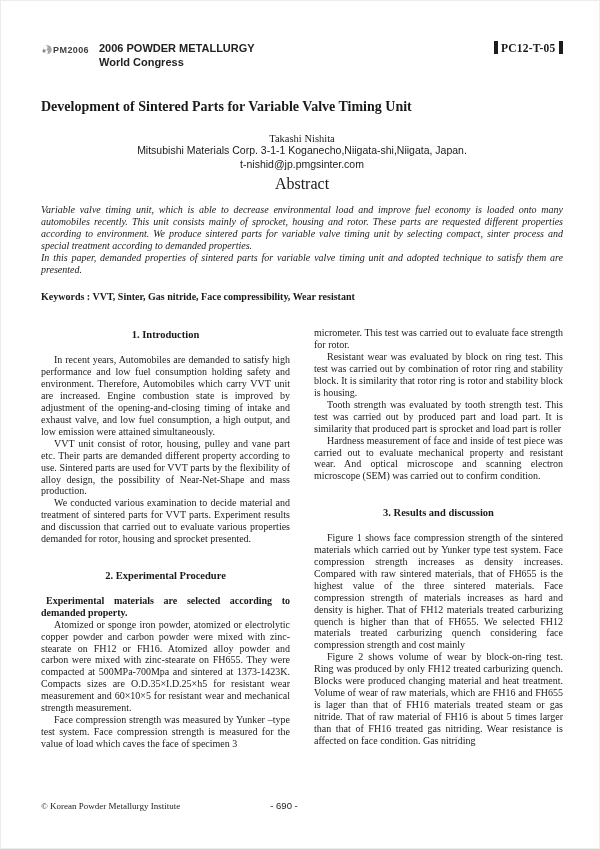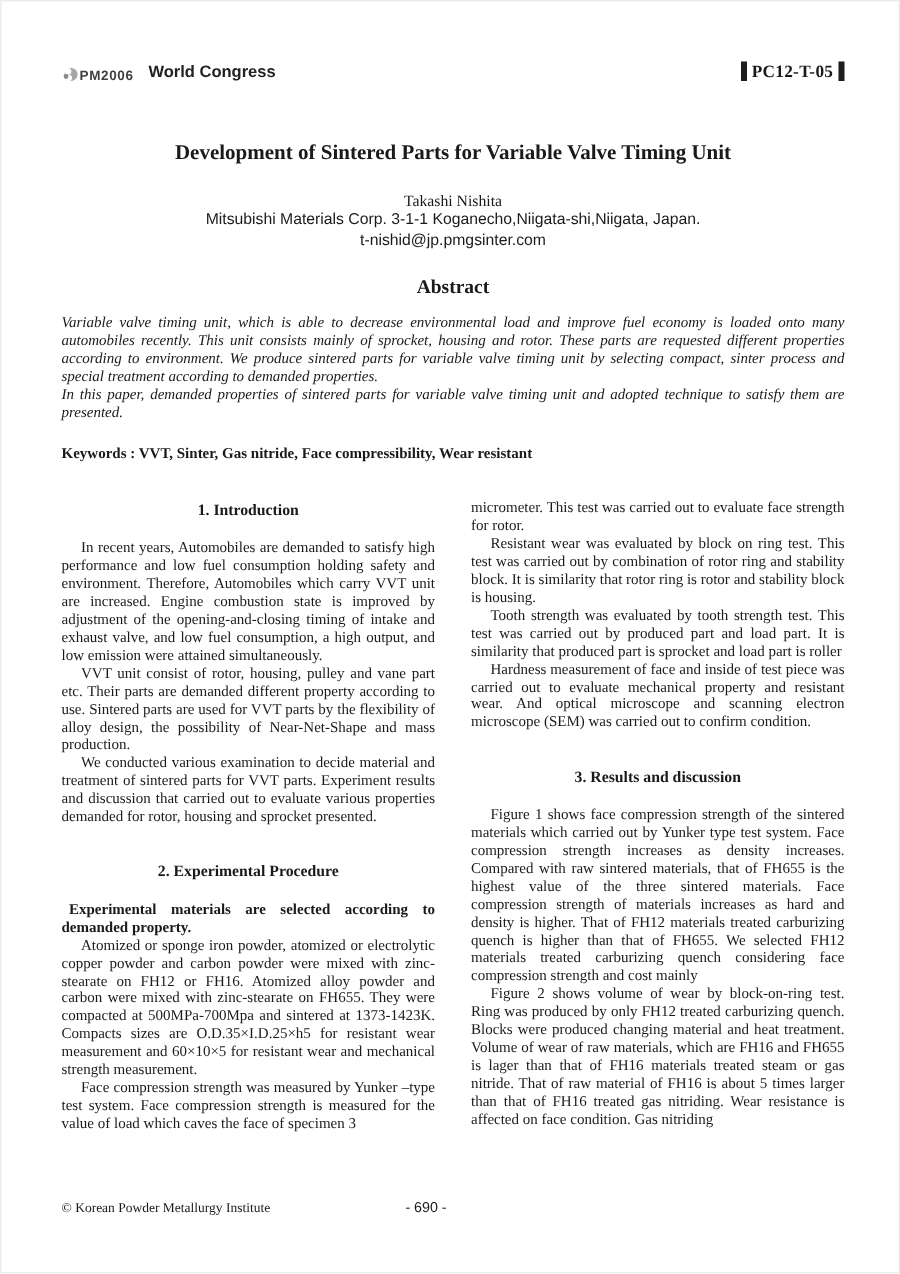--- a/index.html
+++ b/index.html
@@ -22,26 +22,26 @@
   .logo-text { font-family: "Liberation Sans", sans-serif; font-weight: bold;
                font-size: 9px; color: #3f3f3f; letter-spacing: .4px; margin-top: 0; }
   .congress { font-family: "Liberation Sans", sans-serif; font-weight: bold;
               font-size: 11px; line-height: 13.5px; color: #222;
               margin-left: 10px; padding-top: 7px; }
   .badge { display: flex; align-items: center; gap: 3px; padding-top: 6px; }
   .badge .bar { width: 4.5px; height: 13px; background: #1c1c1c; }
   .badge .code { font-weight: bold; font-size: 11.5px; letter-spacing: .2px; }
 
   
-  .title   { text-align: center; font-weight: bold; font-size: 14px; margin-top: 30px; }
+  .title   { text-align: left; font-weight: bold; font-size: 14px; margin-top: 30px; }
   .author  { text-align: center; font-size: 10.5px; margin-top: 18px; }
   .affil, .email { text-align: center; font-family: "Liberation Sans", sans-serif;
                    font-size: 10.5px; line-height: 13.5px; }
   .affil   { }
-  .abs-head { text-align: center; font-weight: bold; font-size: 13px; margin-top: 16px; }
+  .abs-head { text-align: center; font-weight: normal; font-size: 16px; margin-top: 4px; }
   .abstract { margin-top: 11px; }
   .abstract p { font-style: italic; font-size: 10px; line-height: 11.9px;
                 text-align: justify; margin: 0; }
   .keywords { font-weight: bold; font-size: 10px; margin-top: 16px; }
 
   
   .cols { display: flex; gap: 24px; margin-top: 25px; }
   .col  { flex: 1; min-width: 0; }
   .sec-h { text-align: center; font-weight: bold; font-size: 10.5px; margin: 25px 0 14px; }
   .sec-h.first { margin-top: 2px; }
@@ -68,20 +68,21 @@
         <div class="logo-wrap">
           <svg width="36" height="30" viewBox="0 0 36 30">
             <circle cx="19" cy="14" r="13" fill="#a6a6a6"></circle>
             <circle cx="13" cy="8" r="6.5" fill="#ffffff"></circle>
             <circle cx="15" cy="21" r="6" fill="#ffffff"></circle>
             <circle cx="9" cy="18" r="4.8" fill="#8a8a8a"></circle>
           </svg>
           <div class="logo-text">PM2006</div>
         </div>
         <div class="congress">
+          <div>2006 POWDER METALLURGY</div>
           <div>World Congress</div>
         </div>
       </div>
       <div class="badge">
         <span class="bar"></span>
         <span class="code">PC12-T-05</span>
         <span class="bar"></span>
       </div>
     </div>
 

